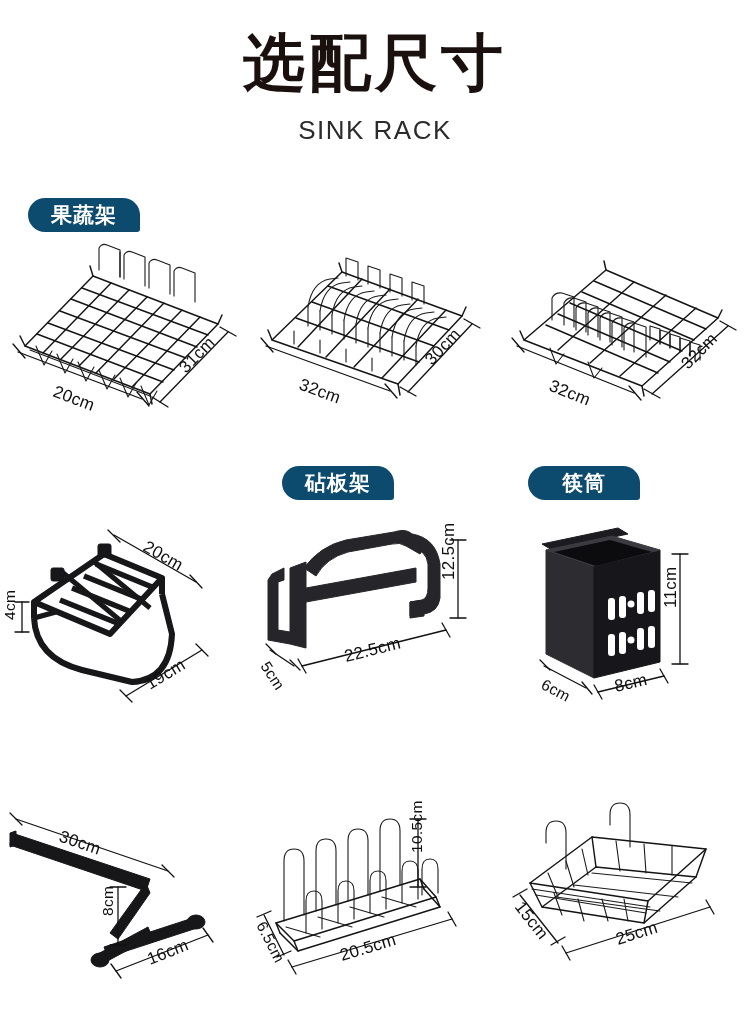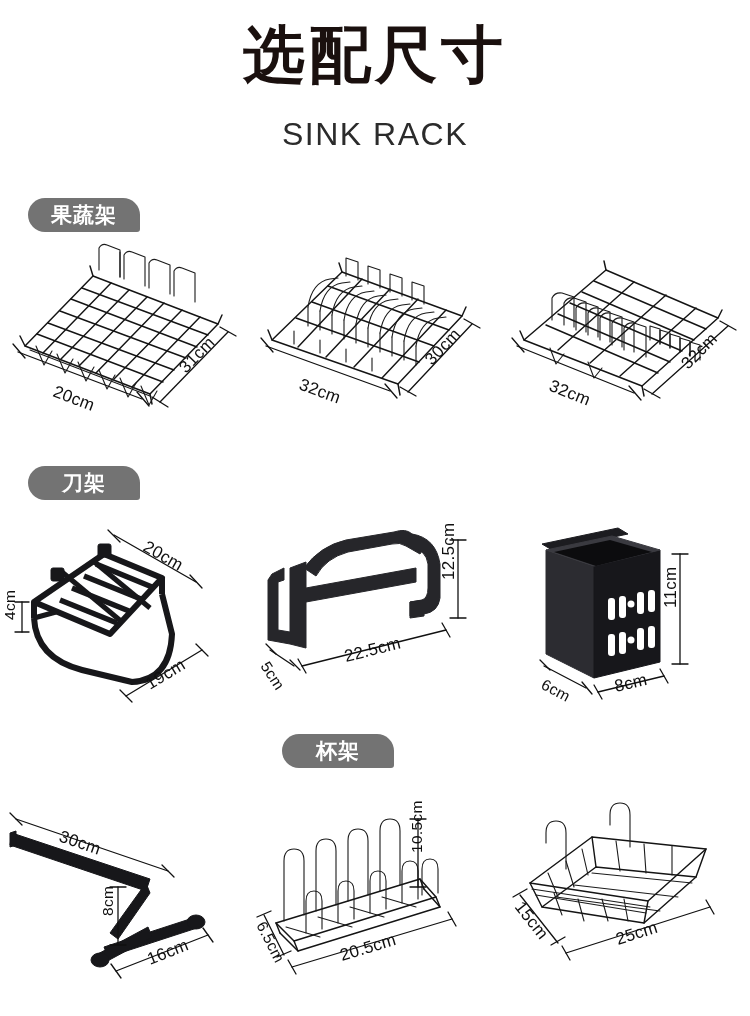--- a/index.html
+++ b/index.html
@@ -8,39 +8,39 @@
   body {
     width: 750px;
     height: 1016px;
     background: #ffffff;
     font-family: "Liberation Sans", "DejaVu Sans", sans-serif;
     overflow: hidden;
     position: relative;
   }
 
   
-  .header { text-align: center; padding-top: 18px; }
+  .header { text-align: center; padding-top: 26px; }
 
   .main-title {
     font-family: "DejaVu Sans", "Liberation Sans", sans-serif;
     font-size: 62px;
     line-height: 74px;
     font-weight: 700;
     color: #1a100e;
     letter-spacing: 4px;
   }
 
   .sub-title {
     font-family: "Liberation Sans", sans-serif;
-    font-size: 32px;
+    font-size: 26px;
     line-height: 40px;
     font-weight: 400;
     color: #2b2b2b;
     letter-spacing: 1.5px;
-    margin-top: 22px;
+    margin-top: 10px;
   }
 
   
   .grid {
     position: absolute;
     top: 190px;
     left: 0;
     width: 750px;
     display: grid;
     grid-template-columns: repeat(3, 250px);
@@ -49,21 +49,21 @@
 
   .cell { position: relative; }
 
   
   .badge {
     position: absolute;
     top: 8px;
     left: 28px;
     width: 112px;
     height: 34px;
-    background: #737373;
+    background: #0c4a6e;
     border-radius: 17px 17px 3px 17px;
     color: #ffffff;
     font-family: "DejaVu Sans", "Liberation Sans", sans-serif;
     font-size: 21px;
     font-weight: 700;
     line-height: 34px;
     text-align: center;
     letter-spacing: 1px;
   }
   .cell:nth-child(3n+2) .badge { left: 32px; }
@@ -273,21 +273,20 @@
           <path d="M228 92 L152 160"></path>
           <path d="M220 87 L236 96"></path>
           <path d="M144 155 L160 164"></path>
         </g>
         <text class="dimtxt" x="188" y="136" transform="rotate(-44.8 188 136)">32cm</text>
       </svg>
     </div>
   </div>
 
   <div class="cell">
-    <div class="badge">刀架</div>
     <div class="art">
       <svg viewBox="0 0 250 224">
         <g class="solid">
 
           <path d="M104 52 L162 76 L110 132 L34 100 Z" fill="none" stroke="#17171a" stroke-width="6"></path>
 
           <path d="M96 62 L152 85" stroke-width="5.5"></path>
           <path d="M84 74 L141 97" stroke-width="5.5"></path>
           <path d="M72 86 L129 109" stroke-width="5.5"></path>
           <path d="M60 98 L117 121" stroke-width="5.5"></path>
@@ -323,20 +322,21 @@
           <path d="M126 194 L202 148"></path>
           <path d="M120 188 L132 200"></path>
           <path d="M196 142 L208 154"></path>
         </g>
         <text class="dimtxt" x="150" y="188" transform="rotate(-31.2 150 188)">19cm</text>
       </svg>
     </div>
   </div>
 
   <div class="cell">
+    <div class="badge">砧板架</div>
     <div class="art">
       <svg viewBox="0 0 250 224">
         <g class="solid-d">
 
           <path d="M22 72 L34 66 L34 78 L28 80 L28 128 L40 130 L40 142 L18 138 L18 78 Z"></path>
 
           <path d="M40 66 L56 60 L56 146 L40 142 Z"></path>
 
           <path d="M54 66 Q70 44 96 38 L144 30 Q156 26 162 32 L176 42 L170 52 L156 44 Q150 40 142 42 L98 50 Q76 56 66 74 Z"></path>
 
@@ -365,20 +365,21 @@
           <path d="M20 148 L44 164"></path>
           <path d="M16 142 L26 152"></path>
           <path d="M40 158 L50 168"></path>
         </g>
         <text class="dimtxt dimtxt-s" x="10" y="164" transform="rotate(57 10 164)">5cm</text>
       </svg>
     </div>
   </div>
 
   <div class="cell">
+    <div class="badge">筷筒</div>
     <div class="art">
       <svg viewBox="0 0 250 224">
 
         <path d="M42 42 L118 26 L128 32 L52 48 Z" fill="#1c1c20" stroke="#1c1c20" stroke-width="1"></path>
 
         <path d="M46 48 L46 152 L94 176 L94 64 Z" fill="#2c2c31" stroke="#2c2c31" stroke-width="1"></path>
 
         <path d="M94 64 L94 176 L160 160 L160 48 Z" fill="#17171b" stroke="#17171b" stroke-width="1"></path>
 
         <path d="M46 48 L94 64 L160 48 L112 34 Z" fill="#3a3a40" stroke="#3a3a40" stroke-width="1"></path>
@@ -462,21 +463,20 @@
           <path d="M116 196 L208 160"></path>
           <path d="M111 189 L121 203"></path>
           <path d="M203 153 L213 167"></path>
         </g>
         <text class="dimtxt" x="150" y="190" transform="rotate(-21.5 150 190)">16cm</text>
       </svg>
     </div>
   </div>
 
   <div class="cell">
-    <div class="badge">杯架</div>
     <div class="art">
       <svg viewBox="0 0 250 214">
         <g class="wire">
 
           <path d="M26 148 L44 166 L186 122 L170 104 Z"></path>
           <path d="M30 158 L48 176 L190 132 L174 114"></path>
           <path d="M26 148 L30 158 M44 166 L48 176 M186 122 L190 132 M170 104 L174 114"></path>
         </g>
         <g class="wire-t">
 

